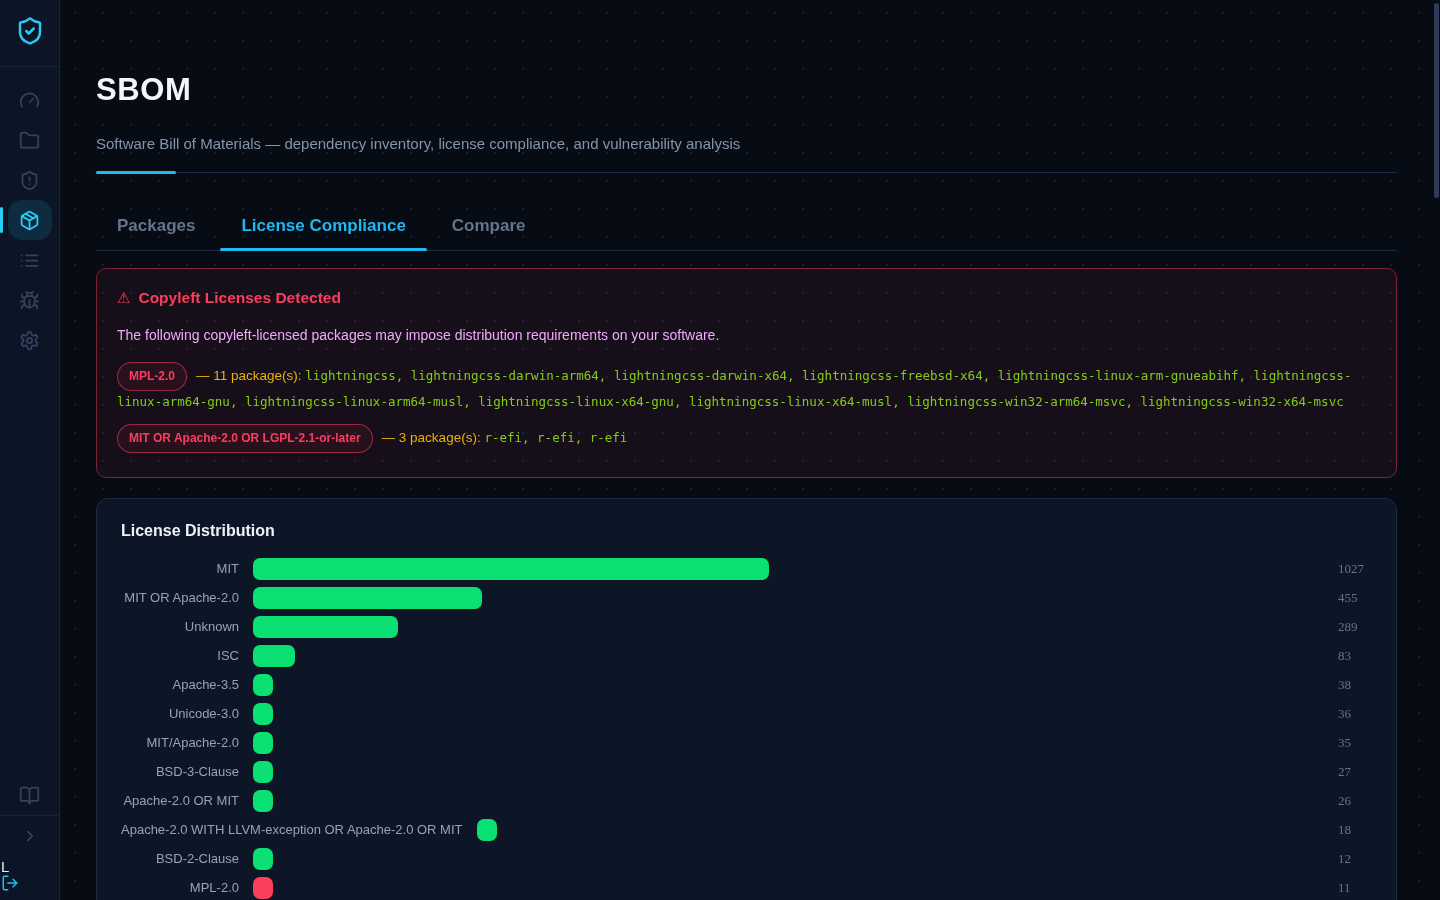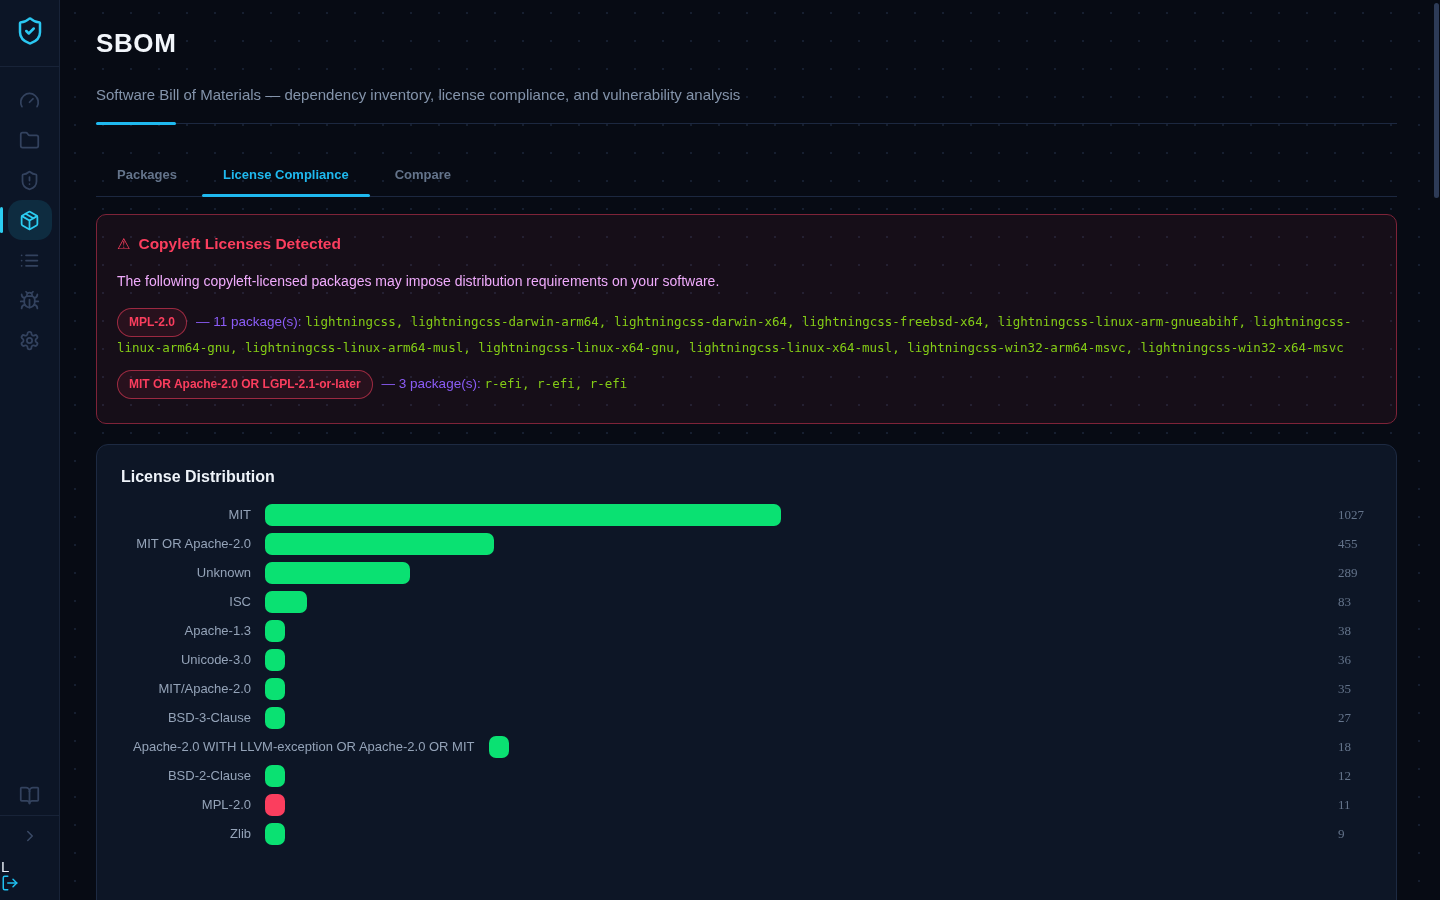--- a/index.html
+++ b/index.html
@@ -41,59 +41,59 @@
   .side-btn { width:44px; height:40px; display:flex; align-items:center; justify-content:center; color:#33425e; cursor:pointer; }
   .side-btn svg { width:21px; height:21px; }
   .side-btn.chev svg { width:18px; height:18px; color:#3a4a66; }
   .sidebar-pad { height:44px; }
   .stray-l { position:absolute; left:1px; bottom:25px; color:#e8eef6; font-size:15px; font-weight:400; }
   .stray-logout { position:absolute; left:1px; bottom:4px; color:#1fc0f0; }
   .stray-logout svg { width:18px; height:18px; }
 
   
   .main { position:absolute; left:60px; top:0; width:1380px; z-index:1; padding:28px 43px 0 36px; }
-  .page-title { font-size:26px; font-weight:800; letter-spacing:.6px; color:#f2f6fb; }
+  .page-title { font-size:31px; font-weight:800; letter-spacing:.6px; color:#f2f6fb;margin-top:44px; }
   .page-subtitle { margin-top:27px; font-size:15px; color:#8494ab; }
   .header-rule { position:relative; margin-top:19px; height:3px; }
   .header-rule::after { content:''; position:absolute; left:0; right:0; top:1px; height:1px; background:#1c2840; }
   .header-rule .accent { position:absolute; left:0; top:0; width:80px; height:3px; background:#1fb9ef; border-radius:2px; z-index:1; }
 
   .tabs { display:flex; gap:4px; margin-top:28px; border-bottom:1px solid #1c2840; }
-  .tab { padding:14px 21px; font-size:13px; font-weight:600; color:#64748b; position:relative; cursor:pointer; white-space:nowrap; }
+  .tab { padding:14px 21px; font-size:17px; font-weight:600; color:#64748b; position:relative; cursor:pointer; white-space:nowrap; }
   .tab.active { color:#1fb9ef; }
   .tab.active::after { content:''; position:absolute; left:0; right:0; bottom:-1px; height:3px; background:#1fb9ef; border-radius:2px; }
 
   
   .warn-card {
     margin-top:17px; border:1px solid #7e2338; border-radius:10px;
     background:rgba(244,62,94,0.065); padding:20px 20px 24px;
   }
   .warn-title { display:flex; align-items:center; gap:8px; color:#fb3e5e; font-size:15.5px; font-weight:700; }
   .warn-title .tri { font-size:15px; font-weight:400; }
   .warn-desc { margin-top:20px; font-size:14px; color:#f0abfc; }
   .warn-groups { margin-top:19px; }
   .warn-group { line-height:21px; font-size:13.5px; }
   .warn-group + .warn-group { margin-top:12px; }
   .badge {
     display:inline-block; border:1px solid rgba(251,62,94,.55); color:#fb3e5e;
     background:rgba(251,62,94,.08); border-radius:999px; padding:2.5px 11px 3.5px;
     font-size:12px; font-weight:700; margin-right:9px; white-space:nowrap;
   }
-  .count { color:#8b5cf6; }
+  .count { color:#eab308; }
   .pkgs { font-family:"DejaVu Sans Mono", monospace; font-size:12.5px; color:#84cc16; }
 
   
   .chart-card {
     margin-top:20px; background:#0d1626; border:1px solid #1d2a42;
     border-radius:12px; padding:23px 24px; height:560px;
   }
   .chart-title { font-size:16px; font-weight:700; color:#eef3f9; }
   .rows { margin-top:14px; }
   .crow { display:flex; align-items:center; height:29px; }
-  .clbl { min-width:118px; flex-shrink:0; text-align:right; font-size:13px; color:#94a3b8; white-space:nowrap;margin-left:12px; }
+  .clbl { min-width:118px; flex-shrink:0; text-align:right; font-size:13px; color:#94a3b8; white-space:nowrap; }
   .cbarw { flex:1; margin:0 14px; }
   .cbar { height:22px; border-radius:7px; }
   .cval { width:34px; flex-shrink:0; font-family:Liberation Serif, serif; font-size:13px; color:#64748b; }
 
   
   .scroll-thumb { position:absolute; right:1px; top:3px; width:5px; height:195px; border-radius:3px; background:#2d3b57; z-index:9; }
 </style>
 </head>
 <body>
 
@@ -237,21 +237,21 @@
           <span class="cval">289</span>
         </div>
         <div class="crow">
           <span class="clbl">ISC</span>
           <span class="cbarw">
             <span class="cbar" style="display:block;width:41.7px;background:#0ae172"></span>
           </span>
           <span class="cval">83</span>
         </div>
         <div class="crow">
-          <span class="clbl">Apache-1.3</span>
+          <span class="clbl">Apache-3.5</span>
           <span class="cbarw">
             <span class="cbar" style="display:block;width:20.0px;background:#0ae172"></span>
           </span>
           <span class="cval">38</span>
         </div>
         <div class="crow">
           <span class="clbl">Unicode-3.0</span>
           <span class="cbarw">
             <span class="cbar" style="display:block;width:20.0px;background:#0ae172"></span>
           </span>
@@ -263,20 +263,27 @@
             <span class="cbar" style="display:block;width:20.0px;background:#0ae172"></span>
           </span>
           <span class="cval">35</span>
         </div>
         <div class="crow">
           <span class="clbl">BSD-3-Clause</span>
           <span class="cbarw">
             <span class="cbar" style="display:block;width:20.0px;background:#0ae172"></span>
           </span>
           <span class="cval">27</span>
+        </div>
+        <div class="crow">
+          <span class="clbl">Apache-2.0 OR MIT</span>
+          <span class="cbarw">
+            <span class="cbar" style="display:block;width:20.0px;background:#0ae172"></span>
+          </span>
+          <span class="cval">26</span>
         </div>
         <div class="crow">
           <span class="clbl">Apache-2.0 WITH LLVM-exception OR Apache-2.0 OR MIT</span>
           <span class="cbarw">
             <span class="cbar" style="display:block;width:20.0px;background:#0ae172"></span>
           </span>
           <span class="cval">18</span>
         </div>
         <div class="crow">
           <span class="clbl">BSD-2-Clause</span>

